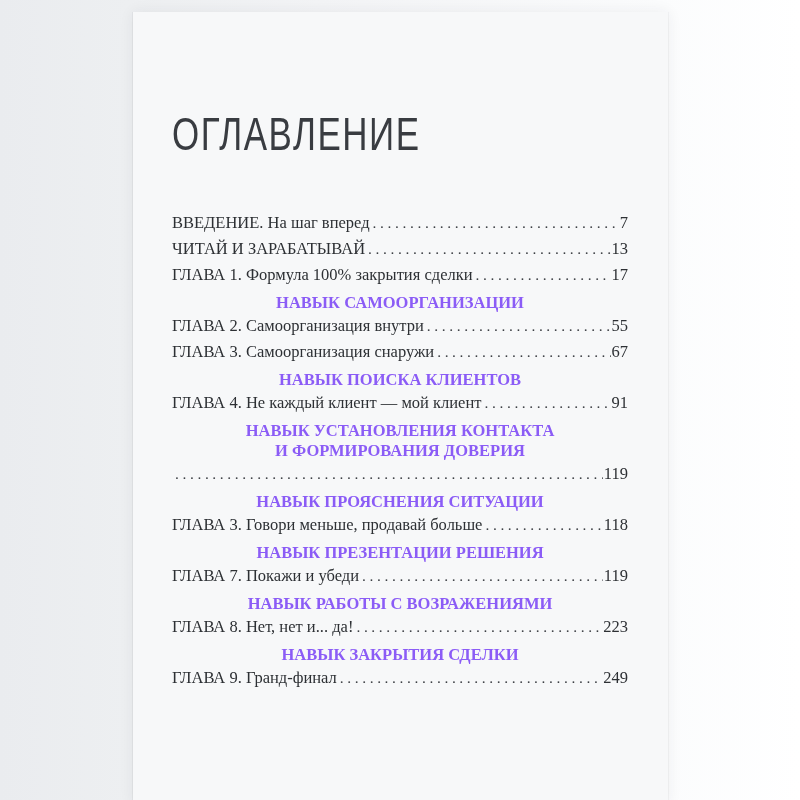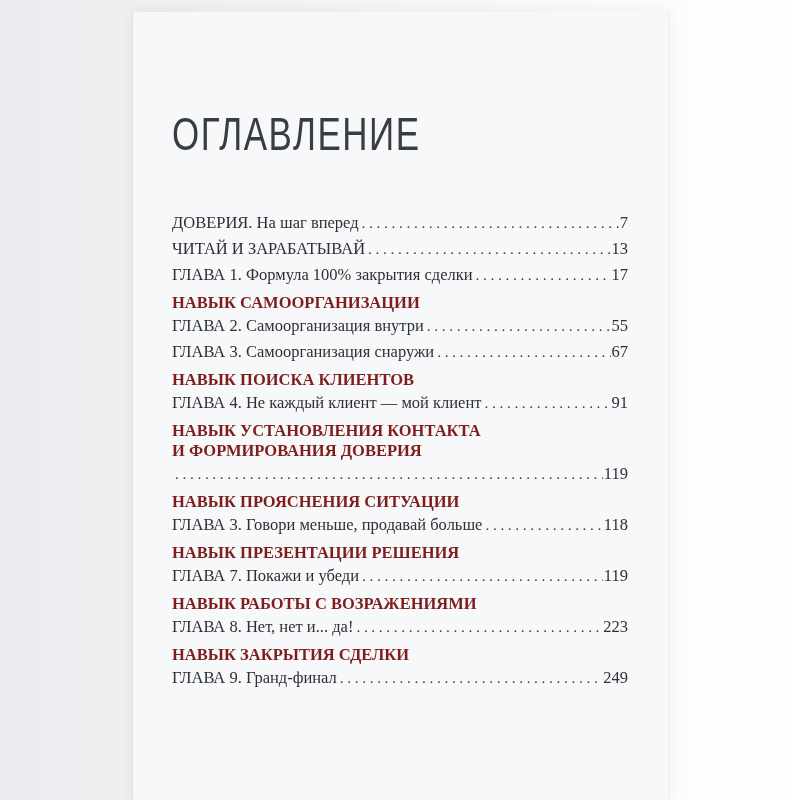--- a/index.html
+++ b/index.html
@@ -65,43 +65,43 @@
     font-size: 15.5px;
     color: #3c3f44;
   }
 
   .row .num {
     white-space: nowrap;
     text-align: right;
   }
 
   .heading {
-    text-align: left;
+    text-align: center;
     font-weight: bold;
     font-size: 16.5px;
     line-height: 20px;
     margin: 5px 0 0 0;
-    color: #7f1d1d;
+    color: #8b5cf6;
   }
   .heading span {
     display: block;
     white-space: nowrap;
   }
 </style>
 </head>
 <body>
 
 <div class="book-page">
 
   <div class="page-title">ОГЛАВЛЕНИЕ</div>
 
   <div class="toc">
 
     <div class="row">
-      <span class="lbl">ДОВЕРИЯ. На шаг вперед</span>
+      <span class="lbl">ВВЕДЕНИЕ. На шаг вперед</span>
       <span class="dots"></span>
       <span class="num">7</span>
     </div>
 
     <div class="row">
       <span class="lbl">ЧИТАЙ И ЗАРАБАТЫВАЙ</span>
       <span class="dots"></span>
       <span class="num">13</span>
     </div>
 

